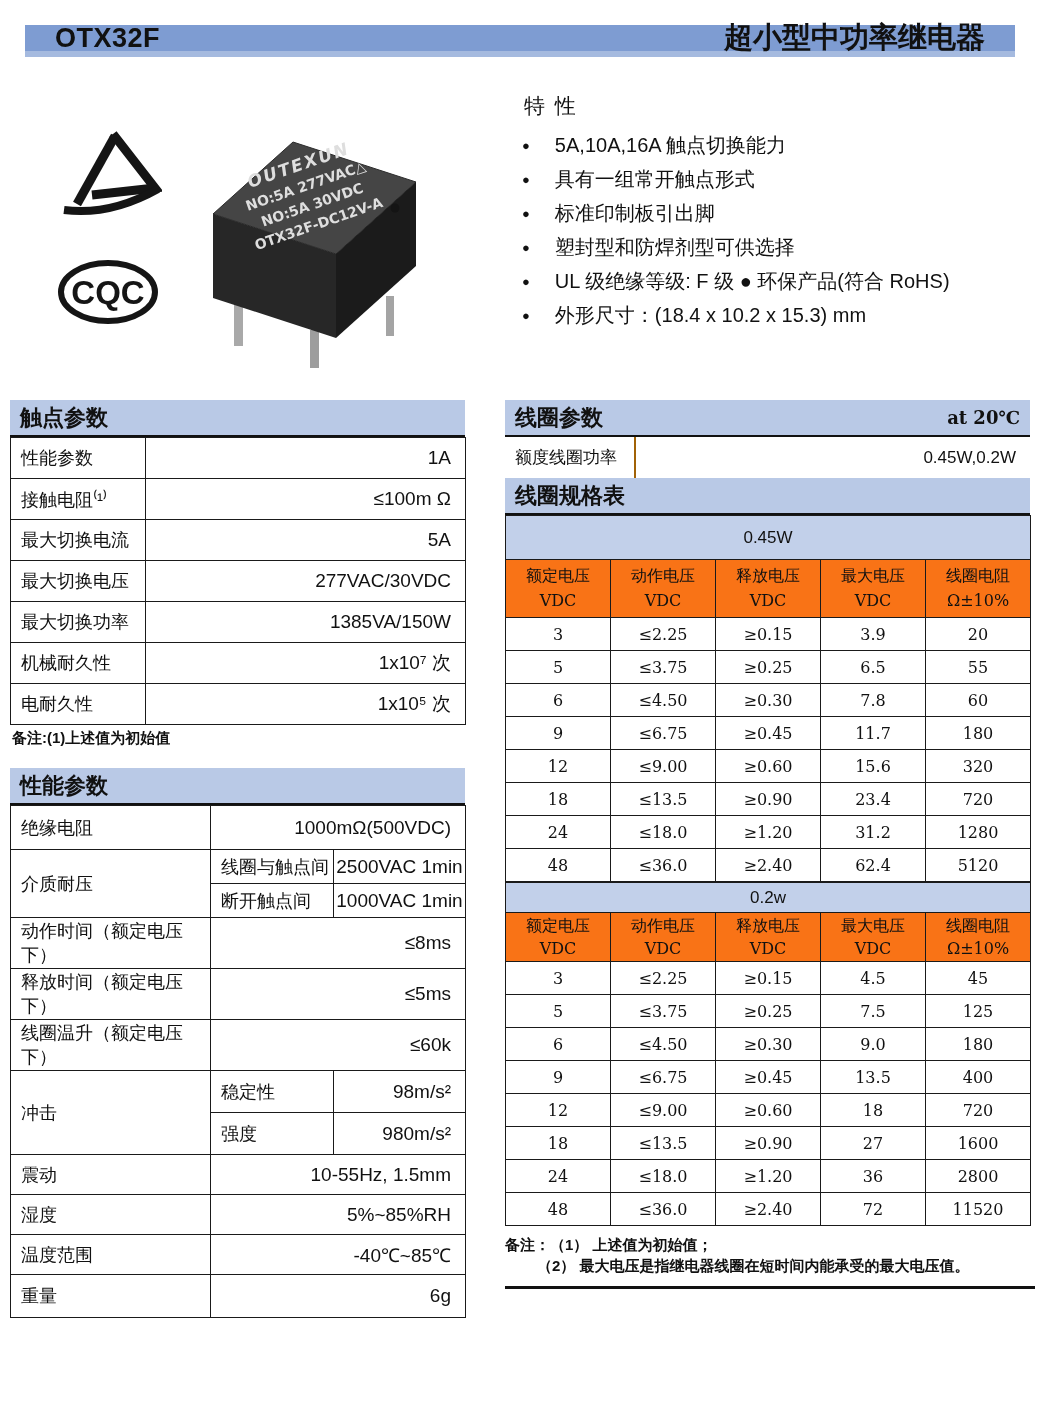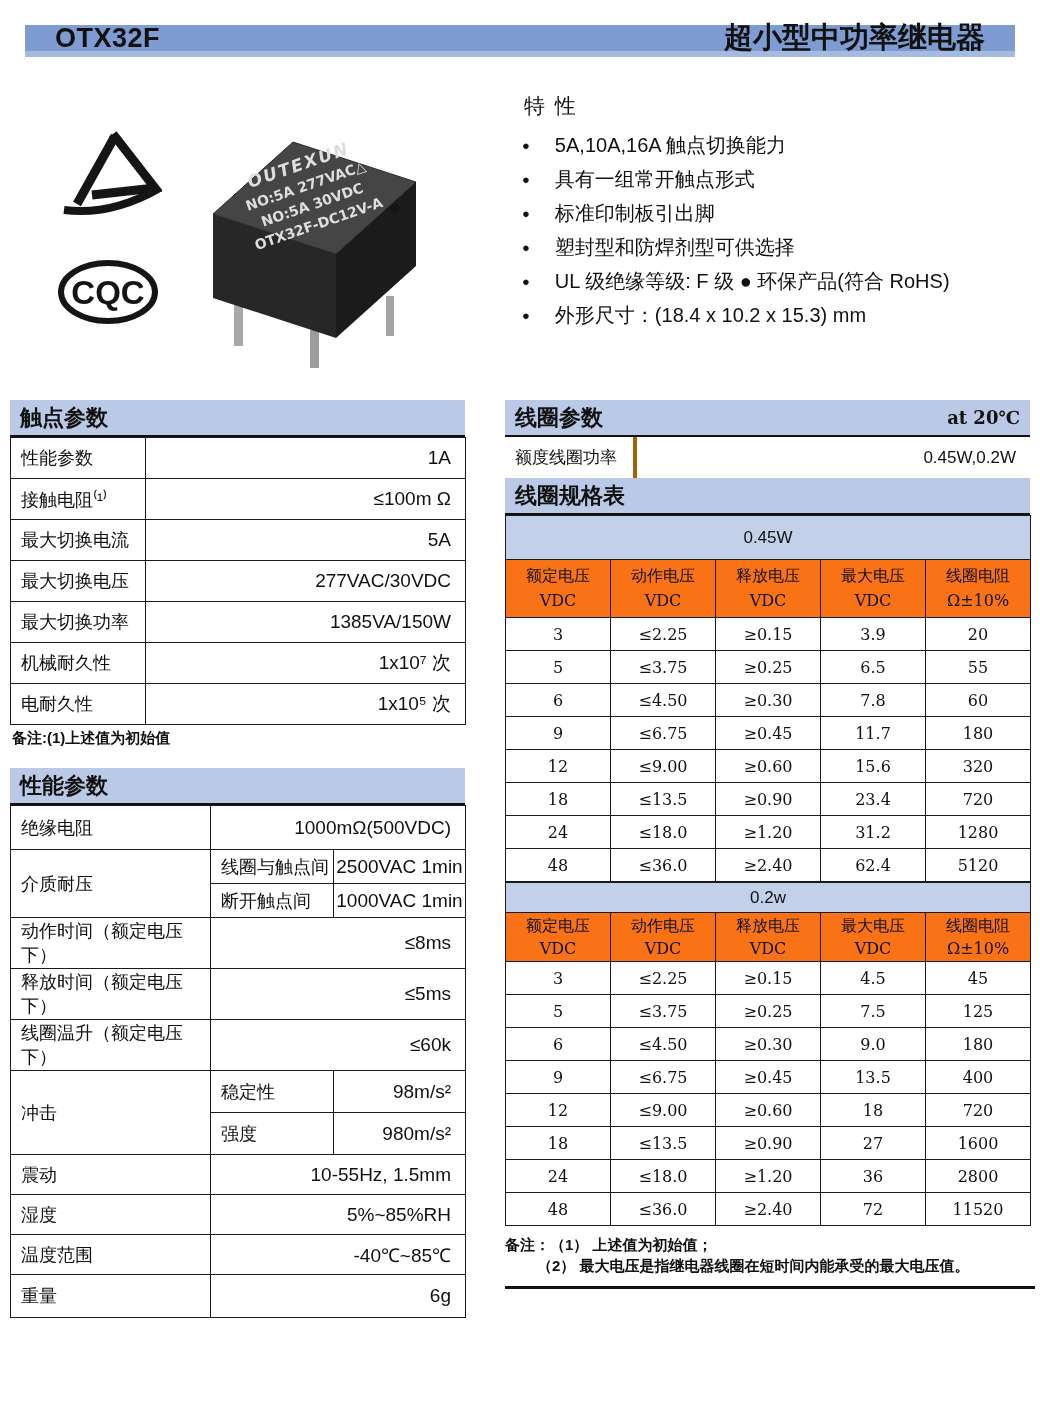--- a/index.html
+++ b/index.html
@@ -36,21 +36,21 @@
   .lbl{text-align:left;padding-left:10px;font-size:18px;}
   .lbl2{text-align:left;padding-left:10px;font-size:18px;}
   .val{text-align:right;padding-right:14px;font-size:19px;}
   .ctr{text-align:center;font-size:19px;}
   .pre{white-space:pre-line;text-align:center;font-size:17px;line-height:1.35;}
   .r34{height:34px}.r38{height:38px}.r39{height:39px}.r40{height:40px}.r41{height:41px}
   .r42{height:42px}.r43{height:43px}.r44{height:44px}.r70{height:70px}
   .lnote{font-size:15px;font-weight:bold;margin:4px 0 0 2px;}
   
   table.power td{border:none;}
-  table.power .plbl{border-right:4px solid #a16207;font-size:17px;padding-left:10px;}
+  table.power .plbl{border-right:2px solid #a16207;font-size:17px;padding-left:10px;}
   table.power .pval{text-align:right;padding-right:14px;font-size:17px;}
   
   .spec td{text-align:center;font-family:"DejaVu Serif",serif;}
   .spec .band{background:#c2d0ea;font-family:"Liberation Sans",sans-serif;font-size:17px;
               font-weight:normal;height:44px;}
   .spec .hcell{background:#f97316;white-space:pre-line;font-size:16px;line-height:1.55;}
   .t045 .hcell{height:58px;}
   .t02 .band{height:30px;}
   .t02 .hcell{height:46px;line-height:1.45;}
   .spec .dcell{font-size:16px;height:33px;}

